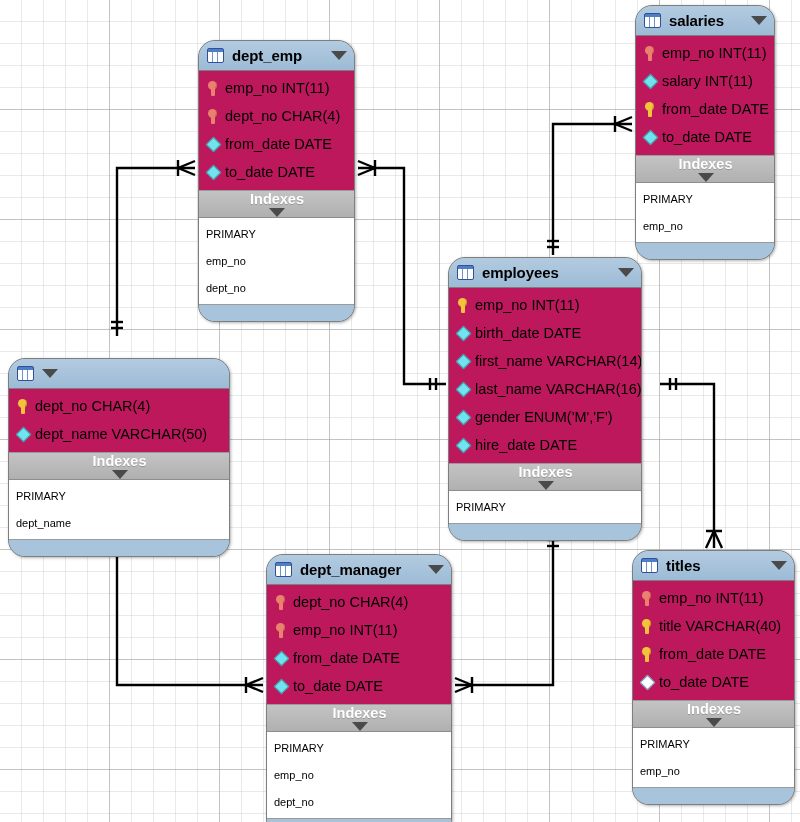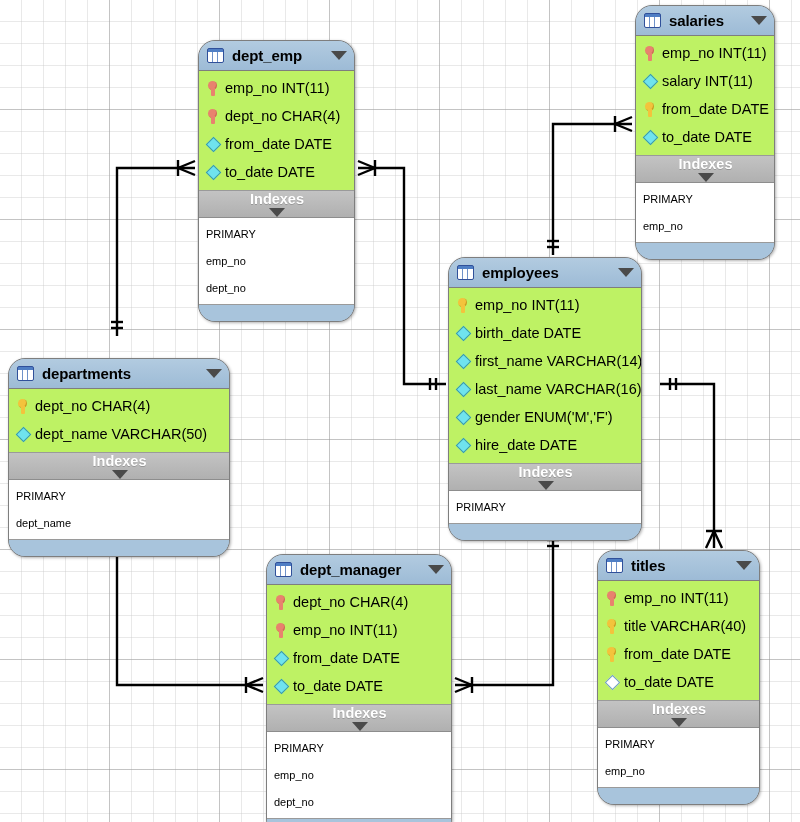--- a/index.html
+++ b/index.html
@@ -90,21 +90,21 @@
 
   .caret {
     flex: 0 0 auto;
     width: 0; height: 0;
     border-left: 8px solid transparent;
     border-right: 8px solid transparent;
     border-top: 9px solid #4a4a4a;
   }
 
   .cols {
-    background: #bef264;
+    background: #be185d;
     border-bottom: 1px solid #9a9a9a;
     padding: 3px 0 4px 0;
   }
 
   .col {
     height: 28px;
     display: flex;
     align-items: center;
     padding: 0 6px 0 7px;
     gap: 6px;
@@ -345,21 +345,20 @@
     </div>
     <div class="idx-list">
       <div class="idx-item">PRIMARY</div>
     </div>
     <div class="tbl-foot"></div>
   </div>
 
   <div class="tbl" style="left:8px; top:358px; width:222px;">
     <div class="tbl-head">
       <span class="tbl-ico"></span>
-      <span class="tbl-name">departments</span>
       <span class="caret"></span>
     </div>
     <div class="cols">
       <div class="col">
         <span class="ic key gold"></span>
         <span>dept_no CHAR(4)</span>
       </div>
       <div class="col">
         <span class="ic dia"></span>
         <span>dept_name VARCHAR(50)</span>
@@ -405,21 +404,21 @@
       <span class="caret"></span>
     </div>
     <div class="idx-list">
       <div class="idx-item">PRIMARY</div>
       <div class="idx-item">emp_no</div>
       <div class="idx-item">dept_no</div>
     </div>
     <div class="tbl-foot"></div>
   </div>
 
-  <div class="tbl" style="left:597px; top:550px; width:163px;">
+  <div class="tbl" style="left:632px; top:550px; width:163px;">
     <div class="tbl-head">
       <span class="tbl-ico"></span>
       <span class="tbl-name">titles</span>
       <span class="caret"></span>
     </div>
     <div class="cols">
       <div class="col">
         <span class="ic key red"></span>
         <span>emp_no INT(11)</span>
       </div>

